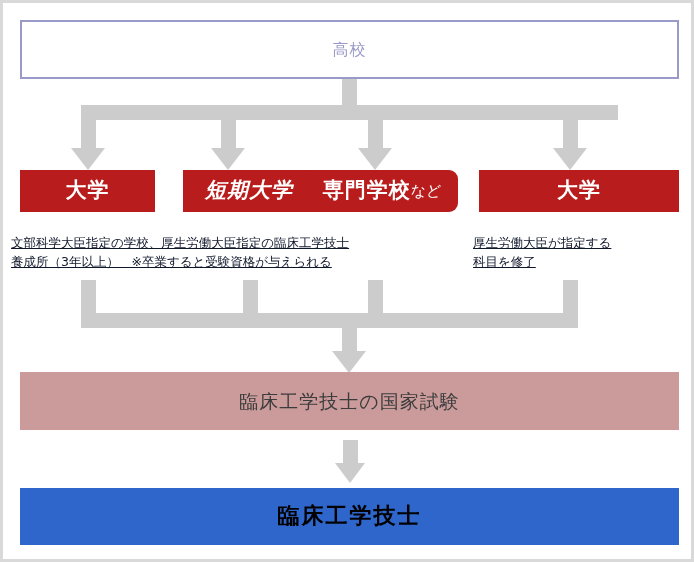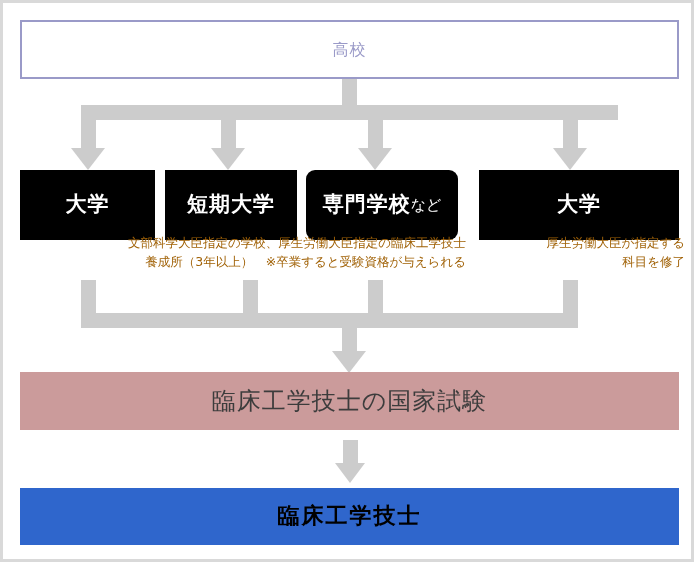--- a/index.html
+++ b/index.html
@@ -38,69 +38,70 @@
     height: 59px;
     background: #ffffff;
     border: 2px solid #9a9ac8;
     color: #9a9ac8;
     font-size: 16px;
     letter-spacing: 1px;
   }
 
   .node-school {
     top: 167px;
-    height: 70px;
-    background: #000000;
+    height: 42px;
+    background: #b91c1c;
     color: #ffffff;
     font-size: 21px;
     font-weight: bold;
     letter-spacing: 1px;
   }
   .node-school .suffix-small {
     font-size: 15px;
     font-weight: normal;
     letter-spacing: 0;
   }
 
   .school-1 { left: 17px;  width: 135px; }
-  .school-2 { left: 162px; width: 132px; }
+  .school-2 { left: 180px; width: 132px; font-style: italic; }
   .school-3 { left: 303px; width: 152px; border-radius: 9px; }
   .school-4 { left: 476px; width: 200px; }
 
   .node-exam {
     left: 17px;
     top: 369px;
     width: 659px;
     height: 58px;
     background: #cb9b9b;
     color: #3c3c3c;
-    font-size: 24px;
+    font-size: 19px;
     letter-spacing: 1px;
   }
 
   .node-result {
     left: 17px;
     top: 485px;
     width: 659px;
     height: 57px;
     background: #2f66cc;
     color: #000000;
     font-size: 22px;
     font-weight: bold;
     letter-spacing: 2px;
   }
 
   
   .caption {
     position: absolute;
-    color: #a16207;
+    color: #0f172a;
     font-size: 12.5px;
     line-height: 1.55;
-    text-align: right;
+    text-align: left;
     white-space: pre-line;
+    text-decoration: underline;
   }
   .caption-left {
     left: 8px;
     top: 230px;
     width: 455px;
   }
   .caption-right {
     left: 470px;
     top: 230px;
     width: 212px;

